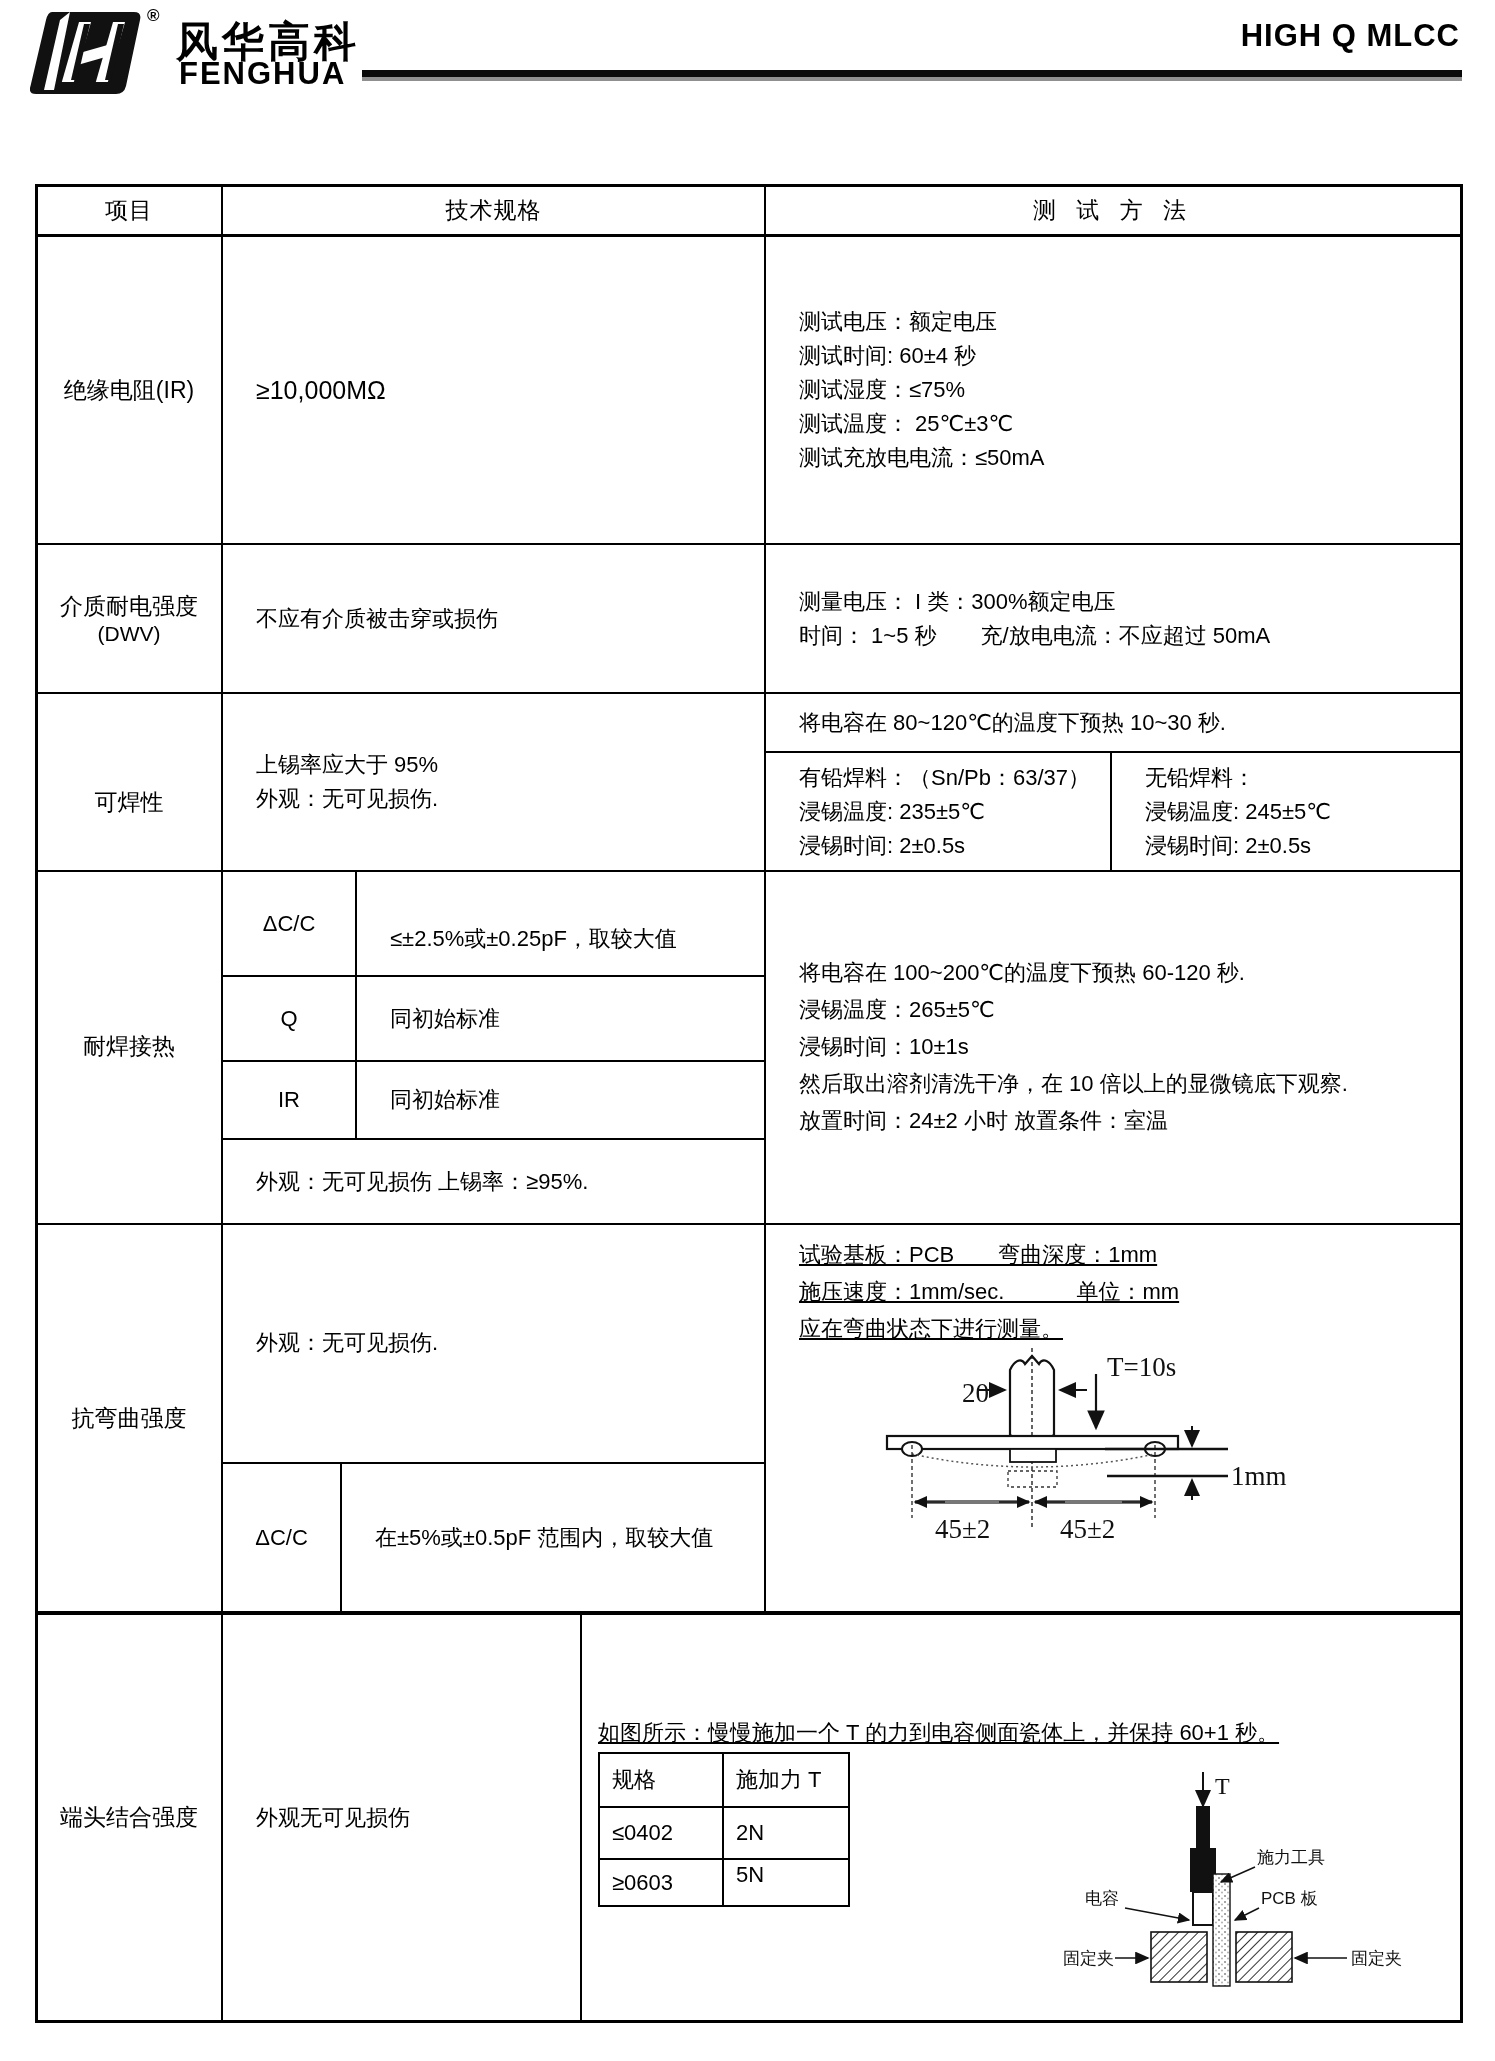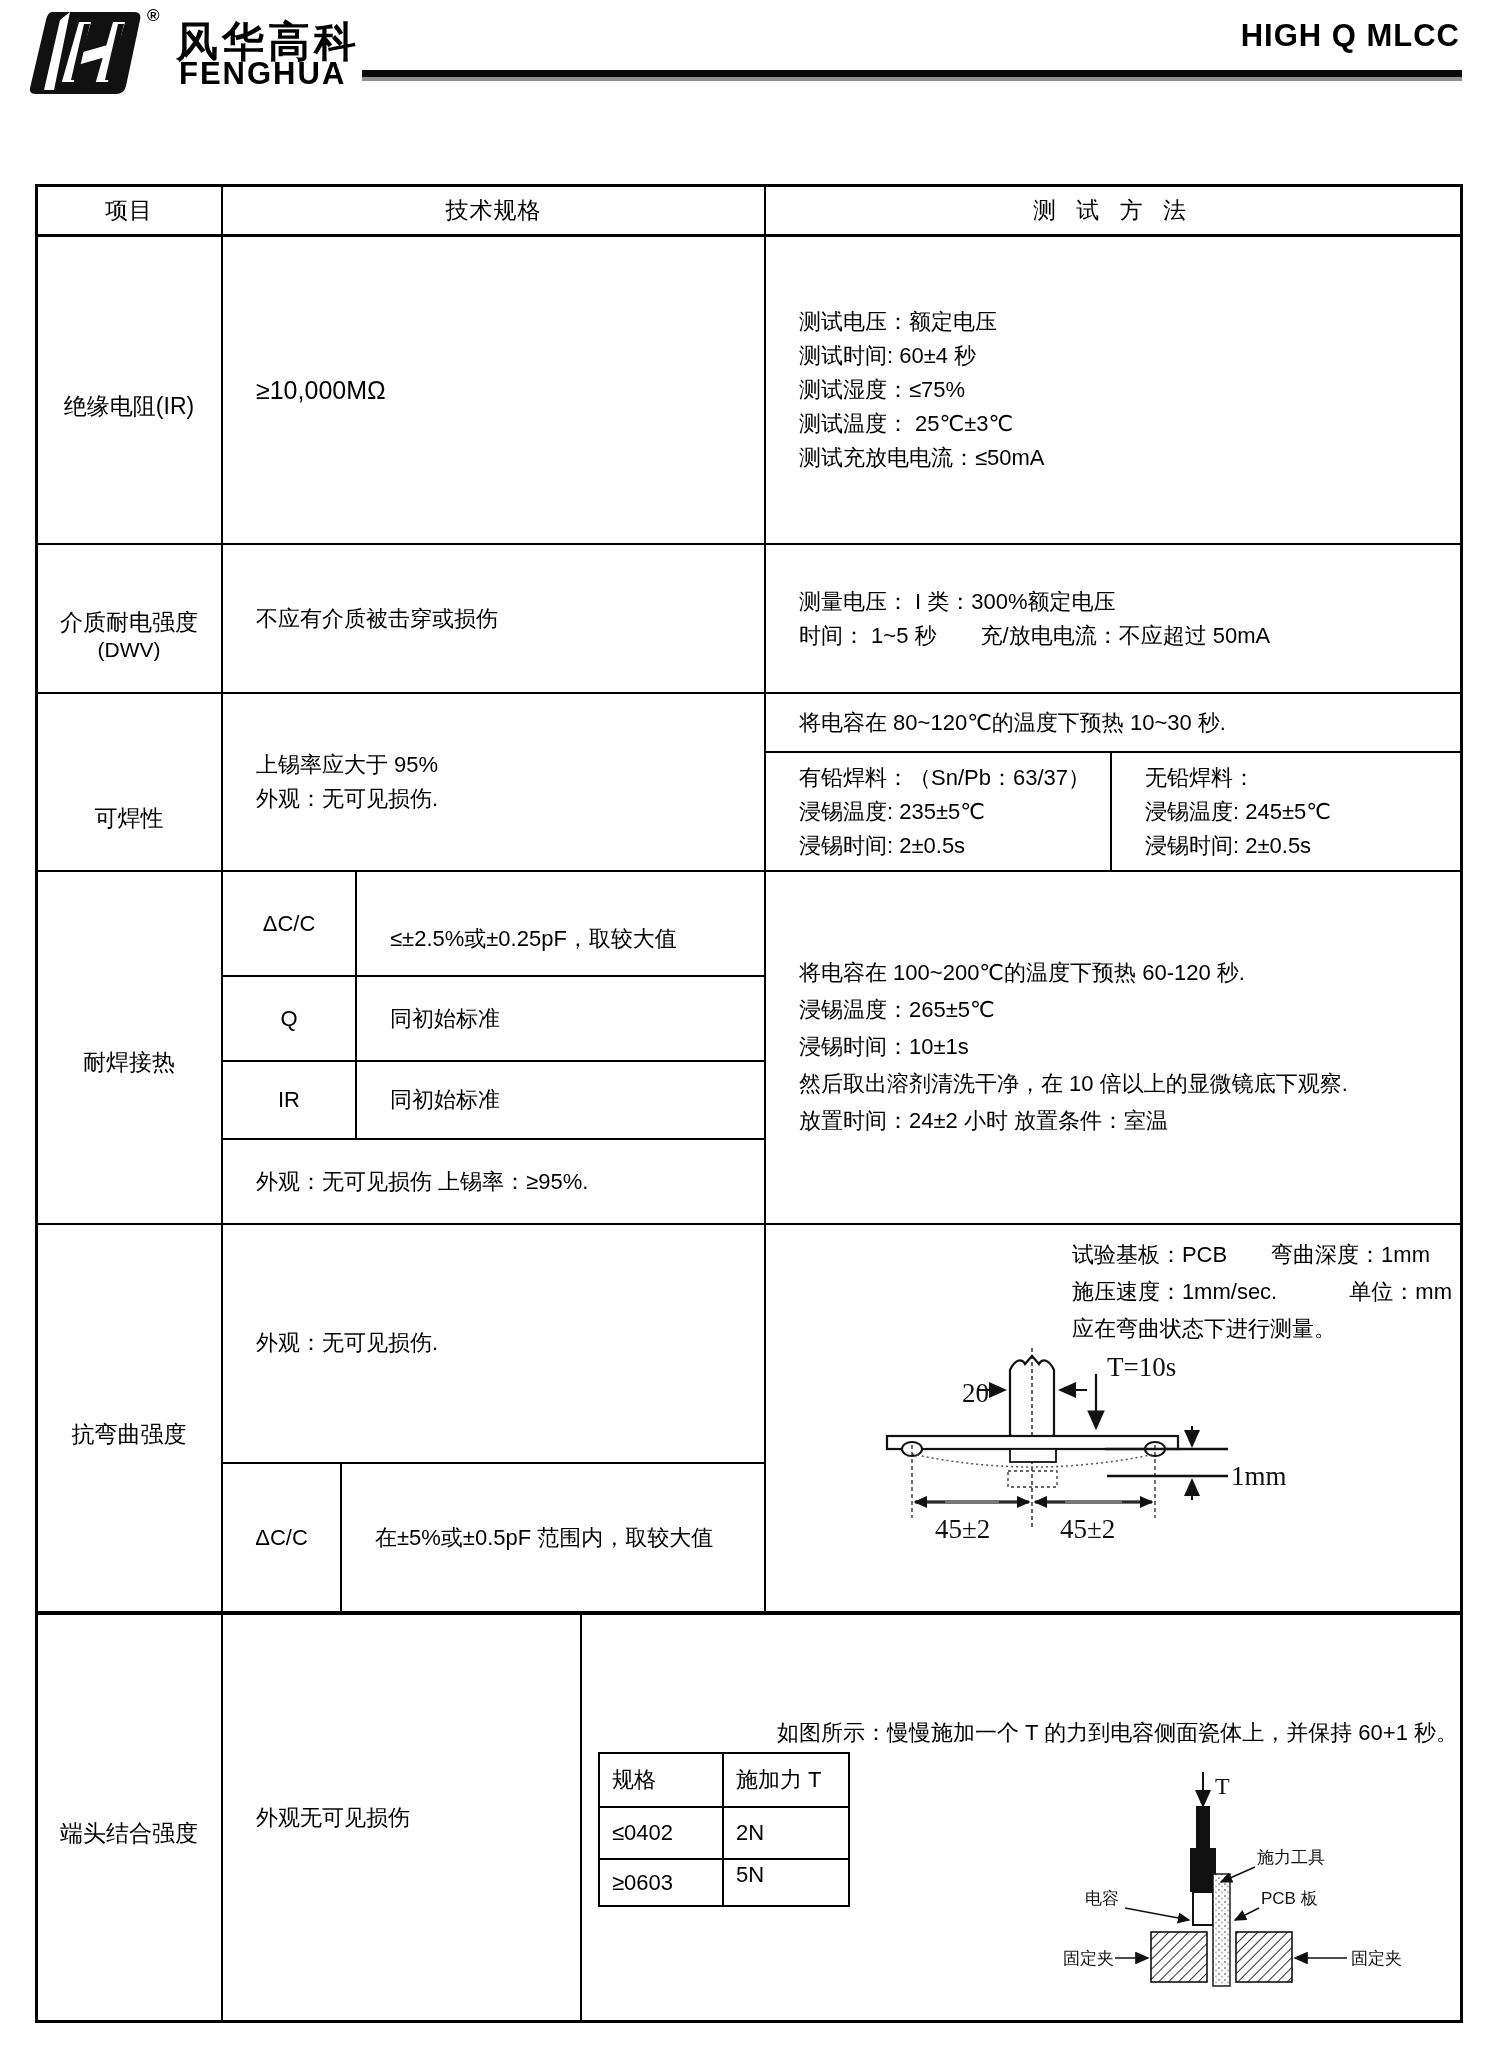--- a/index.html
+++ b/index.html
@@ -18,23 +18,23 @@
   .doc-title{position:absolute;right:35px;top:18px;font-size:31px;font-weight:700;letter-spacing:1px;}
   .rule-black{position:absolute;left:362px;top:70px;width:1100px;height:7px;background:#0a0a0a;}
   .rule-gray{position:absolute;left:362px;top:77px;width:1100px;height:4px;background:#8f8f8f;}
   .logo-svg{position:absolute;left:30px;top:8px;}
   
   .hl,.vl{position:absolute;background:#000;}
   
   .cell{position:absolute;display:flex;box-sizing:border-box;}
   .c-center{align-items:center;justify-content:center;text-align:center;}
   .c-left{align-items:center;justify-content:flex-start;text-align:left;}
-  .c-topleft{align-items:flex-start;justify-content:flex-end;text-align:left;}
+  .c-topleft{align-items:flex-start;justify-content:flex-start;text-align:left;text-decoration:underline;}
   .fs-head{font-size:23px;letter-spacing:1px;}
-  .fs-item{font-size:23px;margin-top:16px;}
+  .fs-item{font-size:23px;}
   .fs-body{font-size:22px;}
   .fs-big{font-size:25px;}
   .pad{padding-left:33px;padding-right:8px;}
   .lines div{line-height:34px;}
   .lines-wide div{line-height:37px;}
   .method-spaced{letter-spacing:7px;border-radius:8px;}
   
   .diag{position:absolute;}
   .diag text{font-family:"Liberation Serif","DejaVu Serif",serif;fill:#111;}
   .diag .cjk{font-family:"Liberation Sans","DejaVu Sans",sans-serif;font-size:17px;}

